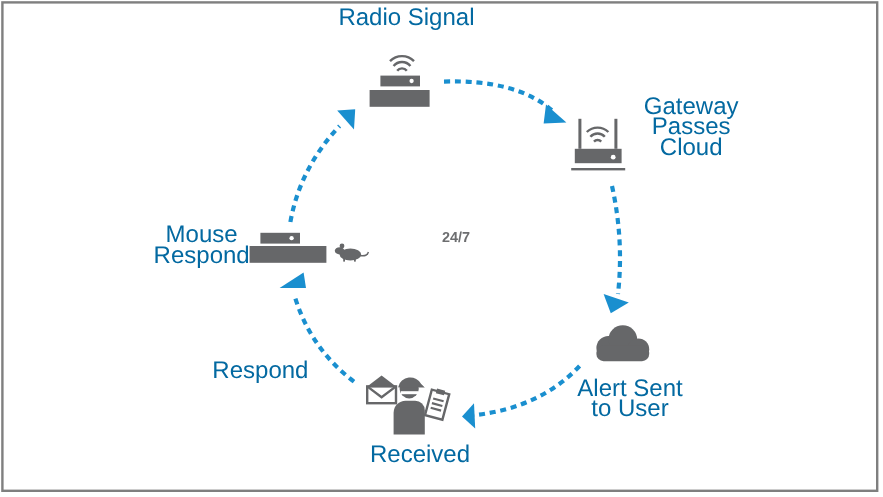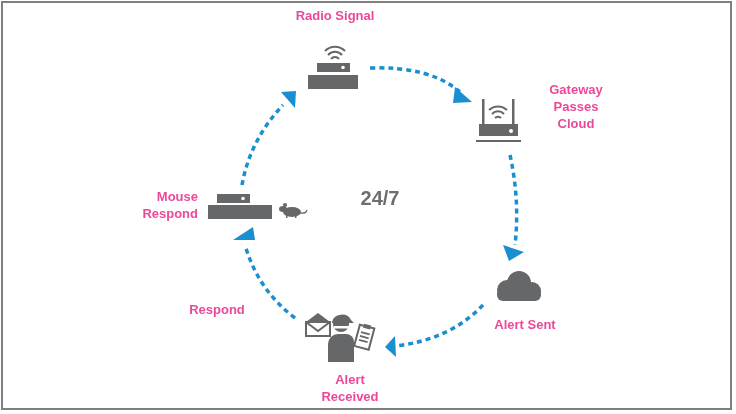--- a/index.html
+++ b/index.html
@@ -1,19 +1,19 @@
 <!DOCTYPE html>
 <html><head>
 <meta charset="utf-8">
 <style>
   html, body { margin: 0; padding: 0; background: #ffffff; }
   body { width: 736px; height: 414px; position: relative; overflow: hidden; font-family: "Liberation Sans", sans-serif; }
   .frame { position: absolute; left: 1px; top: 1px; width: 731px; height: 409px; border: 2px solid #7f7f7f; border-right-width: 2px; border-bottom-width: 2px; box-sizing: border-box; background: #fff; }
-  .label { position: absolute; color: #ec4899; font-weight: bold; font-size: 13px; line-height: 17px; text-align: center; white-space: nowrap; }
-  .center-title { position: absolute; color: #6d6e70; font-weight: bold; font-size: 20px; line-height: 22px; text-align: center; white-space: nowrap; }
+  .label { position: absolute; color: #0369a1; font-weight: normal; font-size: 20px; line-height: 17px; text-align: center; white-space: nowrap; }
+  .center-title { position: absolute; color: #6d6e70; font-weight: bold; font-size: 12px; line-height: 22px; text-align: center; white-space: nowrap; }
   svg.layer { position: absolute; left: 0; top: 0; }
 </style>
 </head>
 <body>
 
 <div class="frame"></div>
 
 <svg class="layer" width="736" height="414" viewBox="0 0 736 414">
   <defs></defs>
 
@@ -110,24 +110,24 @@
 </div>
 
 <div class="label" style="left:528px; top:81px; width:96px;">
   <div>Gateway</div>
   <div>Passes</div>
   <div>Cloud</div>
 </div>
 
 <div class="label" style="left:480px; top:316px; width:90px;">
   <div>Alert Sent</div>
+  <div>to User</div>
 </div>
 
 <div class="label" style="left:300px; top:371px; width:100px;">
-  <div>Alert</div>
   <div>Received</div>
 </div>
 
 <div class="label" style="left:172px; top:301px; width:90px;">
   <div>Respond</div>
 </div>
 
 <div class="label" style="left:128px; top:188px; width:70px;text-align:right;">
   <div>Mouse</div>
   <div>Respond</div>

